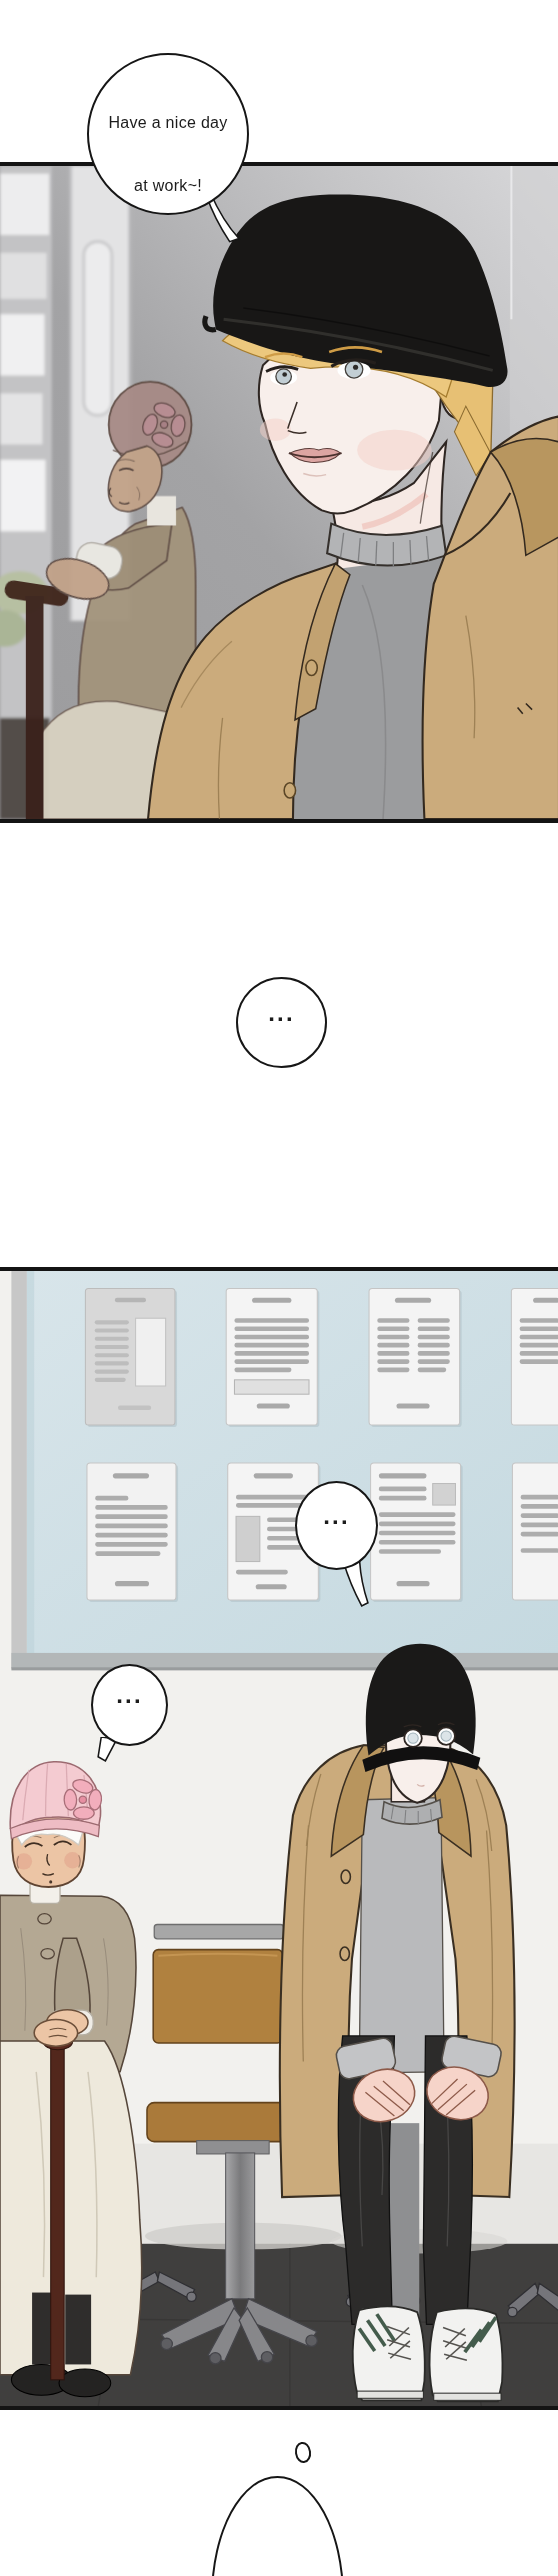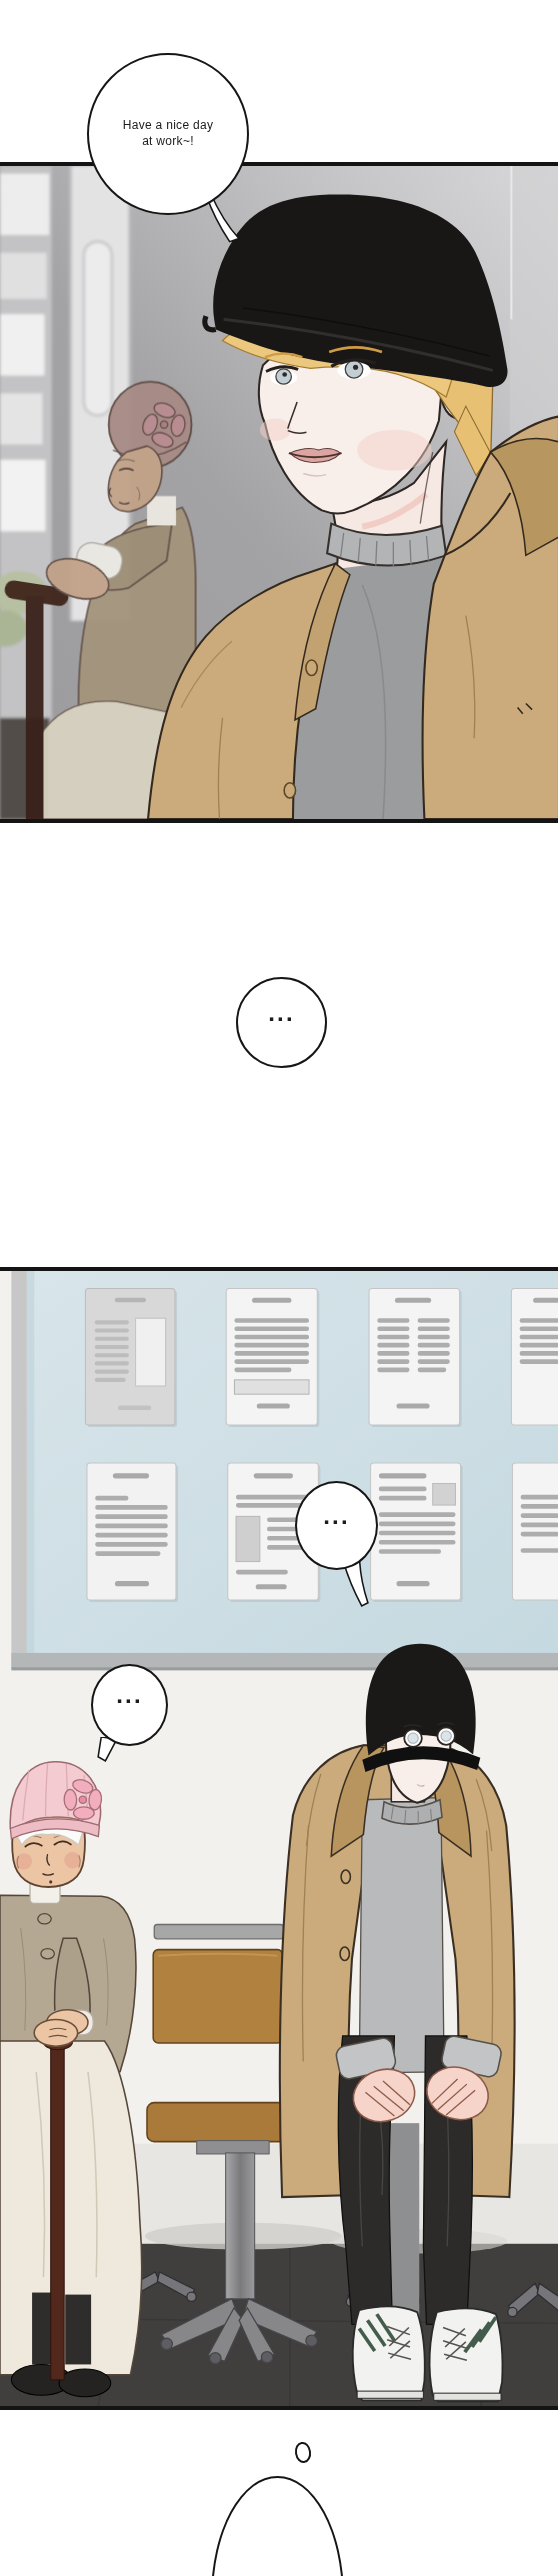--- a/index.html
+++ b/index.html
@@ -16,21 +16,21 @@
     box-sizing:border-box;overflow:hidden;background:#a2a2a4;
   }
   #panel-1{top:162px;height:661px;}
   #panel-2{top:1267px;height:1143px;background:#f2f1ee;}
   .panel svg{display:block;width:100%;height:100%;}
   .bubble{
     position:absolute;background:#ffffff;border:2.6px solid #161616;
     border-radius:50%;display:flex;align-items:center;justify-content:center;
     text-align:center;z-index:5;box-sizing:border-box;color:#1c1c1c;
   }
-  .bubble .line{display:block;font-size:12px;line-height:1.3;letter-spacing:0.3px;}
+  .bubble .line{display:block;font-size:16px;line-height:1.3;letter-spacing:0.3px;margin-top:42px;}
   .dots{font-size:24px;font-weight:700;letter-spacing:2.1px;transform:translateY(-34%);}
   .tail{position:absolute;z-index:4;}
   #bubble-greeting{left:87px;top:53px;width:162px;height:162px;flex-direction:column;}
   #bubble-gap{left:236px;top:977px;width:91px;height:91px;}
   #bubble-board{left:295px;top:1481px;width:83px;height:89px;}
   #bubble-pair{left:91px;top:1664px;width:77px;height:82px;}
   #bubble-question{
     left:211px;top:2476px;width:133px;height:243px;
     align-items:flex-start;flex-direction:column;padding-top:52px;
   }

